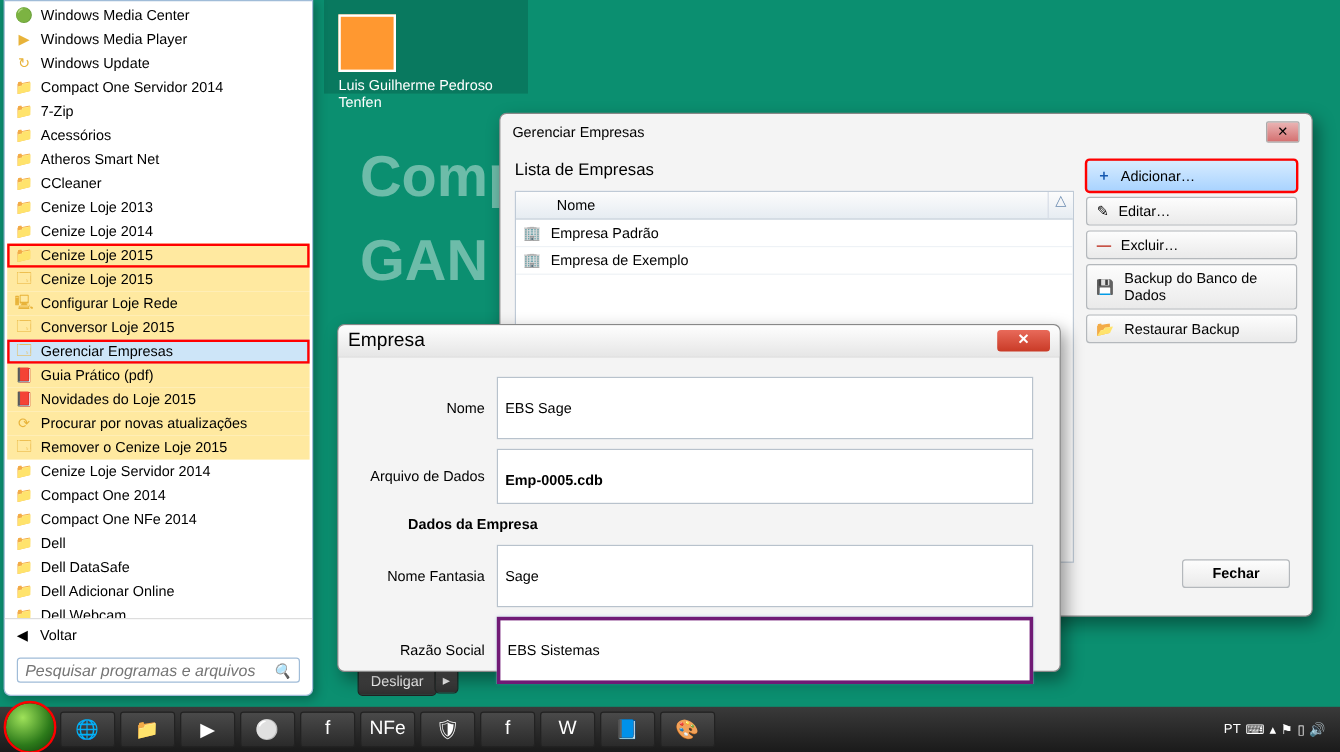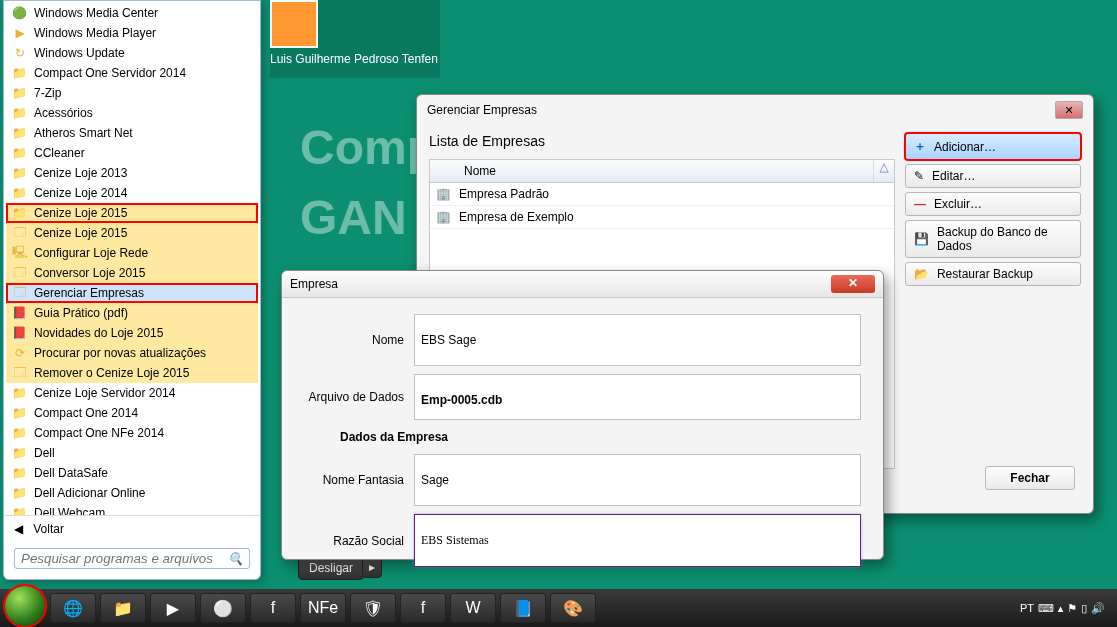--- a/index.html
+++ b/index.html
@@ -12,21 +12,21 @@
   .sm-item.sel-red { outline:2px solid #ff0000; outline-offset:-2px; }
   .sm-item.hl-yellow { background:#ffe9a0; }
   .sm-item.hl-blue { background:#cde5f8; }
   .sm-ico { width:16px; height:16px; display:inline-flex; align-items:center; justify-content:center; font-size:12px; }
   .sm-back { display:flex; align-items:center; gap:10px; padding:6px 10px; border-top:1px solid #ddd; }
   .sm-search { display:flex; align-items:center; border:1px solid #a0bcd8; border-radius:3px; margin:6px 10px 10px; padding:2px 6px; color:#777; font-style:italic; }
   .sm-search input { flex:1; border:none; outline:none; font-style:italic; color:#0f172a; background:transparent; }
   .desl-btn { position:absolute; left:298px; top:556px; z-index:15; background:linear-gradient(#5a5a5a,#2f2f2f); color:#fff; border-radius:4px; padding:4px 10px; border:1px solid #222; display:flex; align-items:center; gap:6px; }
   .desl-arrow { background:linear-gradient(#5a5a5a,#2f2f2f); border:1px solid #222; border-radius:4px; padding:3px 6px; color:#fff; }
   
-  .user-tile { position:absolute; left:270px; top:0; width:170px; height:78px; background:rgba(0,0,0,.15); z-index:10; padding:0; color:#fff; }
+  .user-tile { position:absolute; left:270px; top:0; width:170px; height:78px; background:rgba(0,0,0,.15); z-index:10; padding:12px; color:#fff; }
   .user-pic { width:48px; height:48px; background:#ff9830; border:2px solid #fff; }
   .user-tile .uname { font-size:12px; margin-top:4px; }
   
   .win { position:absolute; background:#f4f4f4; border:1px solid #888; border-radius:6px; box-shadow:4px 6px 14px rgba(0,0,0,.4); }
   .win-ger { left:416px; top:94px; width:678px; height:420px; z-index:25; }
   .win-title { display:flex; align-items:center; justify-content:space-between; padding:6px 10px; }
   .win-title .caps { display:flex; gap:0; }
   .cap-btn { width:28px; height:18px; border:1px solid #aaa; background:#e9e9e9; font-size:11px; text-align:center; line-height:16px; border-radius:2px; margin-left:-1px; }
   .cap-close { background:linear-gradient(#eab4b4,#d47070); }
   .ger-body { display:flex; padding:8px 12px 12px; gap:10px; height:calc(100% - 34px); }
@@ -38,29 +38,29 @@
   .ger-head .arrow { width:20px; text-align:center; color:#6a8ab0; }
   .ger-row { display:flex; align-items:center; gap:8px; padding:4px 6px; border-bottom:1px solid #eef2f6; }
   .ger-side { width:176px; display:flex; flex-direction:column; gap:4px; }
   .ger-btn { display:flex; align-items:center; gap:8px; border:1px solid #b4b8bc; background:linear-gradient(#fdfdfd,#eaeaea); padding:4px 8px; border-radius:3px; }
   .ger-btn.add { background:linear-gradient(#d7ecff,#a9d3ff); outline:2px solid #ff0000; outline-offset:-1px; }
   .ger-footer { position:absolute; bottom:23px; right:18px;font-weight:bold; }
   .ger-footer .ger-btn { width:90px; justify-content:center; }
   
   .win-emp { left:281px; top:270px; width:603px; height:290px; z-index:40; }
   .win-emp .tbar { background:linear-gradient(#fefefe,#e6e6e6); display:flex; justify-content:space-between; align-items:center; border-bottom:1px solid #c8c8c8; padding:4px 8px; border-radius:6px 6px 0 0; }
-  .win-emp .tbar .ttl { font-size:12px; }
+  .win-emp .tbar .ttl { font-size:16px; }
   .win-emp .cap-close2 { background:linear-gradient(#e86a5a,#c93a26); color:#fff; width:44px; height:18px; border-radius:3px; text-align:center; line-height:17px; font-weight:bold; }
   .emp-body { padding:16px 22px; }
   .frow { display:flex; align-items:center; margin-bottom:8px; }
   .frow label { width:110px; text-align:right; padding-right:10px; font-size:12px; }
   .frow .val { flex:1; border:1px solid #b8c2cc; padding:18px 6px; background:#fff; }
   .frow .val.bold { font-weight:bold; height:46px; }
   .section-lbl { font-weight:bold; margin:10px 0 10px 36px; }
-  .frow .val.active { border:1px solid #701a75; box-shadow:0 0 3px rgba(90,158,216,.6);font-family:Liberation Serif, serif; }
+  .frow .val.active { border:3px solid #701a75; box-shadow:0 0 3px rgba(90,158,216,.6); }
   .emp-footer { display:flex; justify-content:flex-end; gap:8px; padding:0 18px;flex-direction:column; }
   .dlg-btn { width:84px; padding:4px 0; border:1px solid #9da3a8; background:linear-gradient(#fdfdfd,#e6e6e6); border-radius:3px; text-align:center; }
   .dlg-btn.ok { border:1px solid #3c7fb1; outline:3px solid #ff0000; outline-offset:-1px; }
   
   .taskbar { position:absolute; left:0; bottom:0; width:100%; height:38px; background:linear-gradient(#3a3a3a,#1a1a1a); display:flex; align-items:center; padding:0 4px; z-index:100; }
   .start-orb { width:42px; height:42px; border-radius:50%; background:radial-gradient(circle at 35% 30%, #9fe25a,#2c7a1a 60%,#0d3a08); margin-top:-4px; border:1px solid #084a04; outline:2px solid #ff0000; outline-offset:-1px; }
   .tbtn { width:46px; height:30px; margin-left:4px; border-radius:3px; background:linear-gradient(#4a4a4a,#2a2a2a); display:flex; align-items:center; justify-content:center; color:#fff; font-size:16px; border:1px solid #222; }
   .tray { margin-left:auto; display:flex; align-items:center; gap:4px; color:#fff; padding-right:8px; font-size:11px; }
   .folder-ico { color:#e8b33a; }
 </style>

